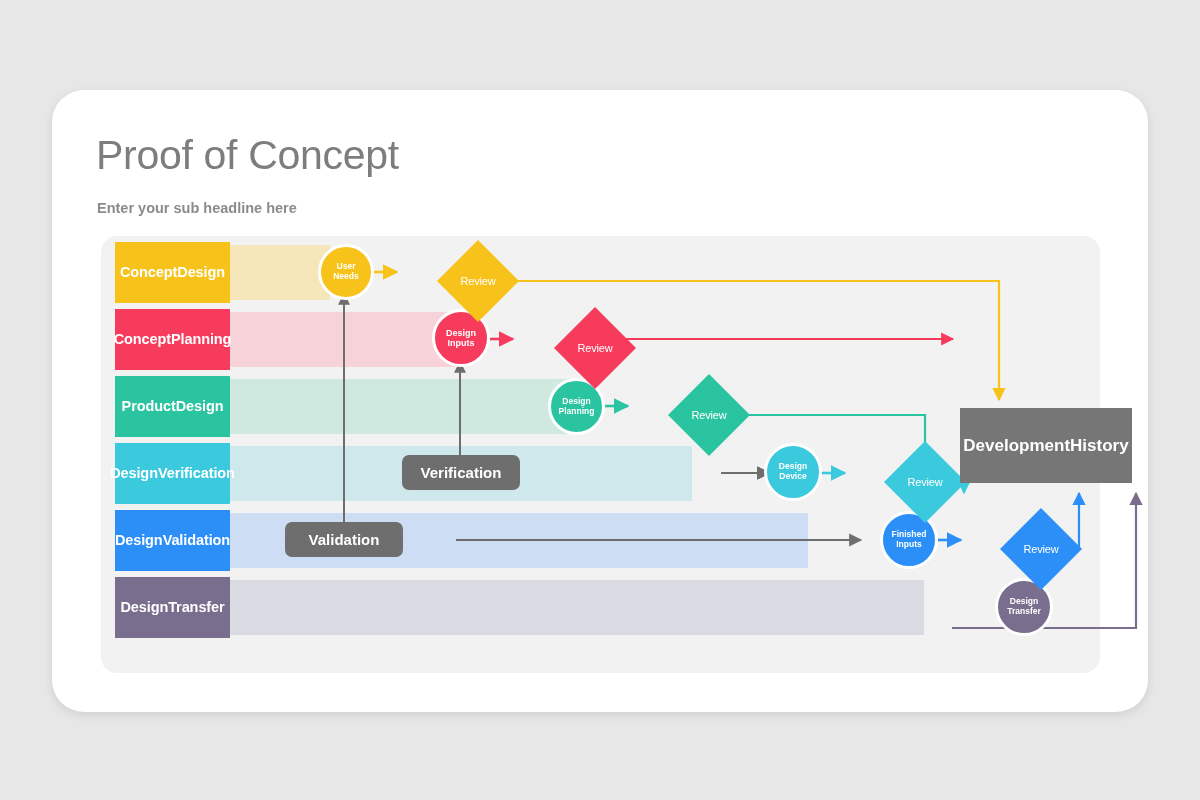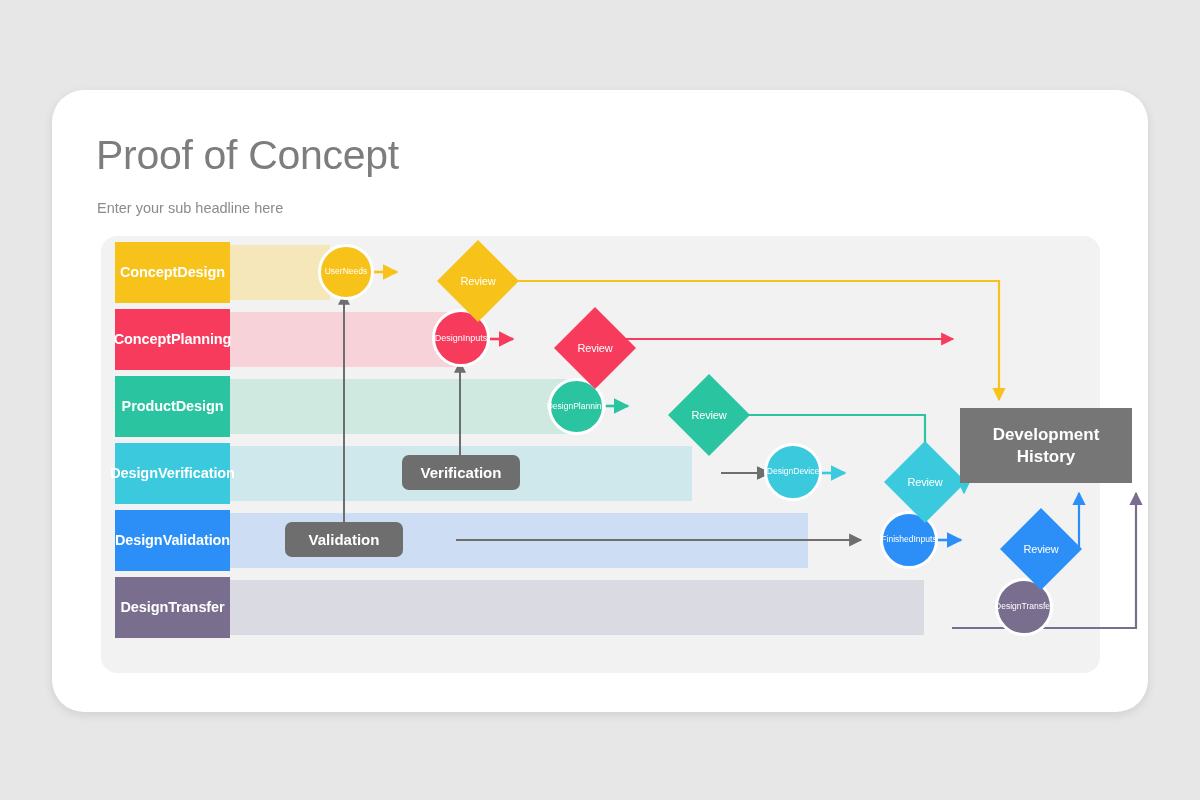--- a/index.html
+++ b/index.html
@@ -16,21 +16,21 @@
     box-shadow:0 3px 10px rgba(0,0,0,0.10);
     border-radius:32px;
   }
   #title{
     position:absolute;left:44px;top:42px;
     font-size:41px;color:#7d7d7d;font-weight:400;
     letter-spacing:-0.3px;white-space:nowrap;
   }
   #subtitle{
     position:absolute;left:45px;top:110px;
-    font-size:14.5px;color:#8b8b8b;font-weight:400;
+    font-size:14.5px;color:#8b8b8b;font-weight:700;
     white-space:nowrap;
   }
   #panel{
     position:absolute;left:49px;top:146px;
     width:999px;height:437px;
     background:#f2f2f2;border-radius:16px;
   }
   
   .band{position:absolute;height:55px;}
   
@@ -38,22 +38,22 @@
     position:absolute;left:14px;width:115px;height:61px;
     display:flex;align-items:center;justify-content:center;
     color:#ffffff;font-weight:bold;font-size:14.5px;line-height:1.18;
     text-align:center;letter-spacing:-0.1px;
   }
   
   .node-circle{
     position:absolute;border-radius:50%;
     border:3px solid #ffffff;
     box-sizing:border-box;
-    display:flex;flex-direction:row;align-items:center;justify-content:center;
-    color:#ffffff;font-weight:normal;text-align:center;line-height:1.12;
+    display:flex;flex-direction:column;align-items:center;justify-content:center;
+    color:#ffffff;font-weight:bold;text-align:center;line-height:1.12;
     font-size:8.5px;
   }
   .node-circle.big{font-size:9px;}
   
   .diamond{
     position:absolute;
     display:flex;align-items:center;justify-content:center;
   }
   .diamond .dshape{
     position:absolute;left:0;top:0;width:100%;height:100%;
@@ -66,21 +66,21 @@
   
   .gbox{
     position:absolute;background:#6e6e6e;border-radius:7px;
     display:flex;align-items:center;justify-content:center;
     color:#ffffff;font-weight:bold;font-size:15px;
   }
   
   #devhist{
     position:absolute;left:859px;top:172px;width:172px;height:75px;
     background:#767676;
-    display:flex;flex-direction:column;align-items:center;justify-content:center;
+    display:flex;flex-direction:row;align-items:center;justify-content:center;
     color:#ffffff;font-weight:bold;font-size:17px;line-height:1.25;text-align:center;
   }
   #wires{position:absolute;left:0;top:0;width:999px;height:437px;overflow:visible;}
 </style>
 </head>
 <body>
 
 <div id="slide">
 
   <div id="title">Proof of Concept</div>

